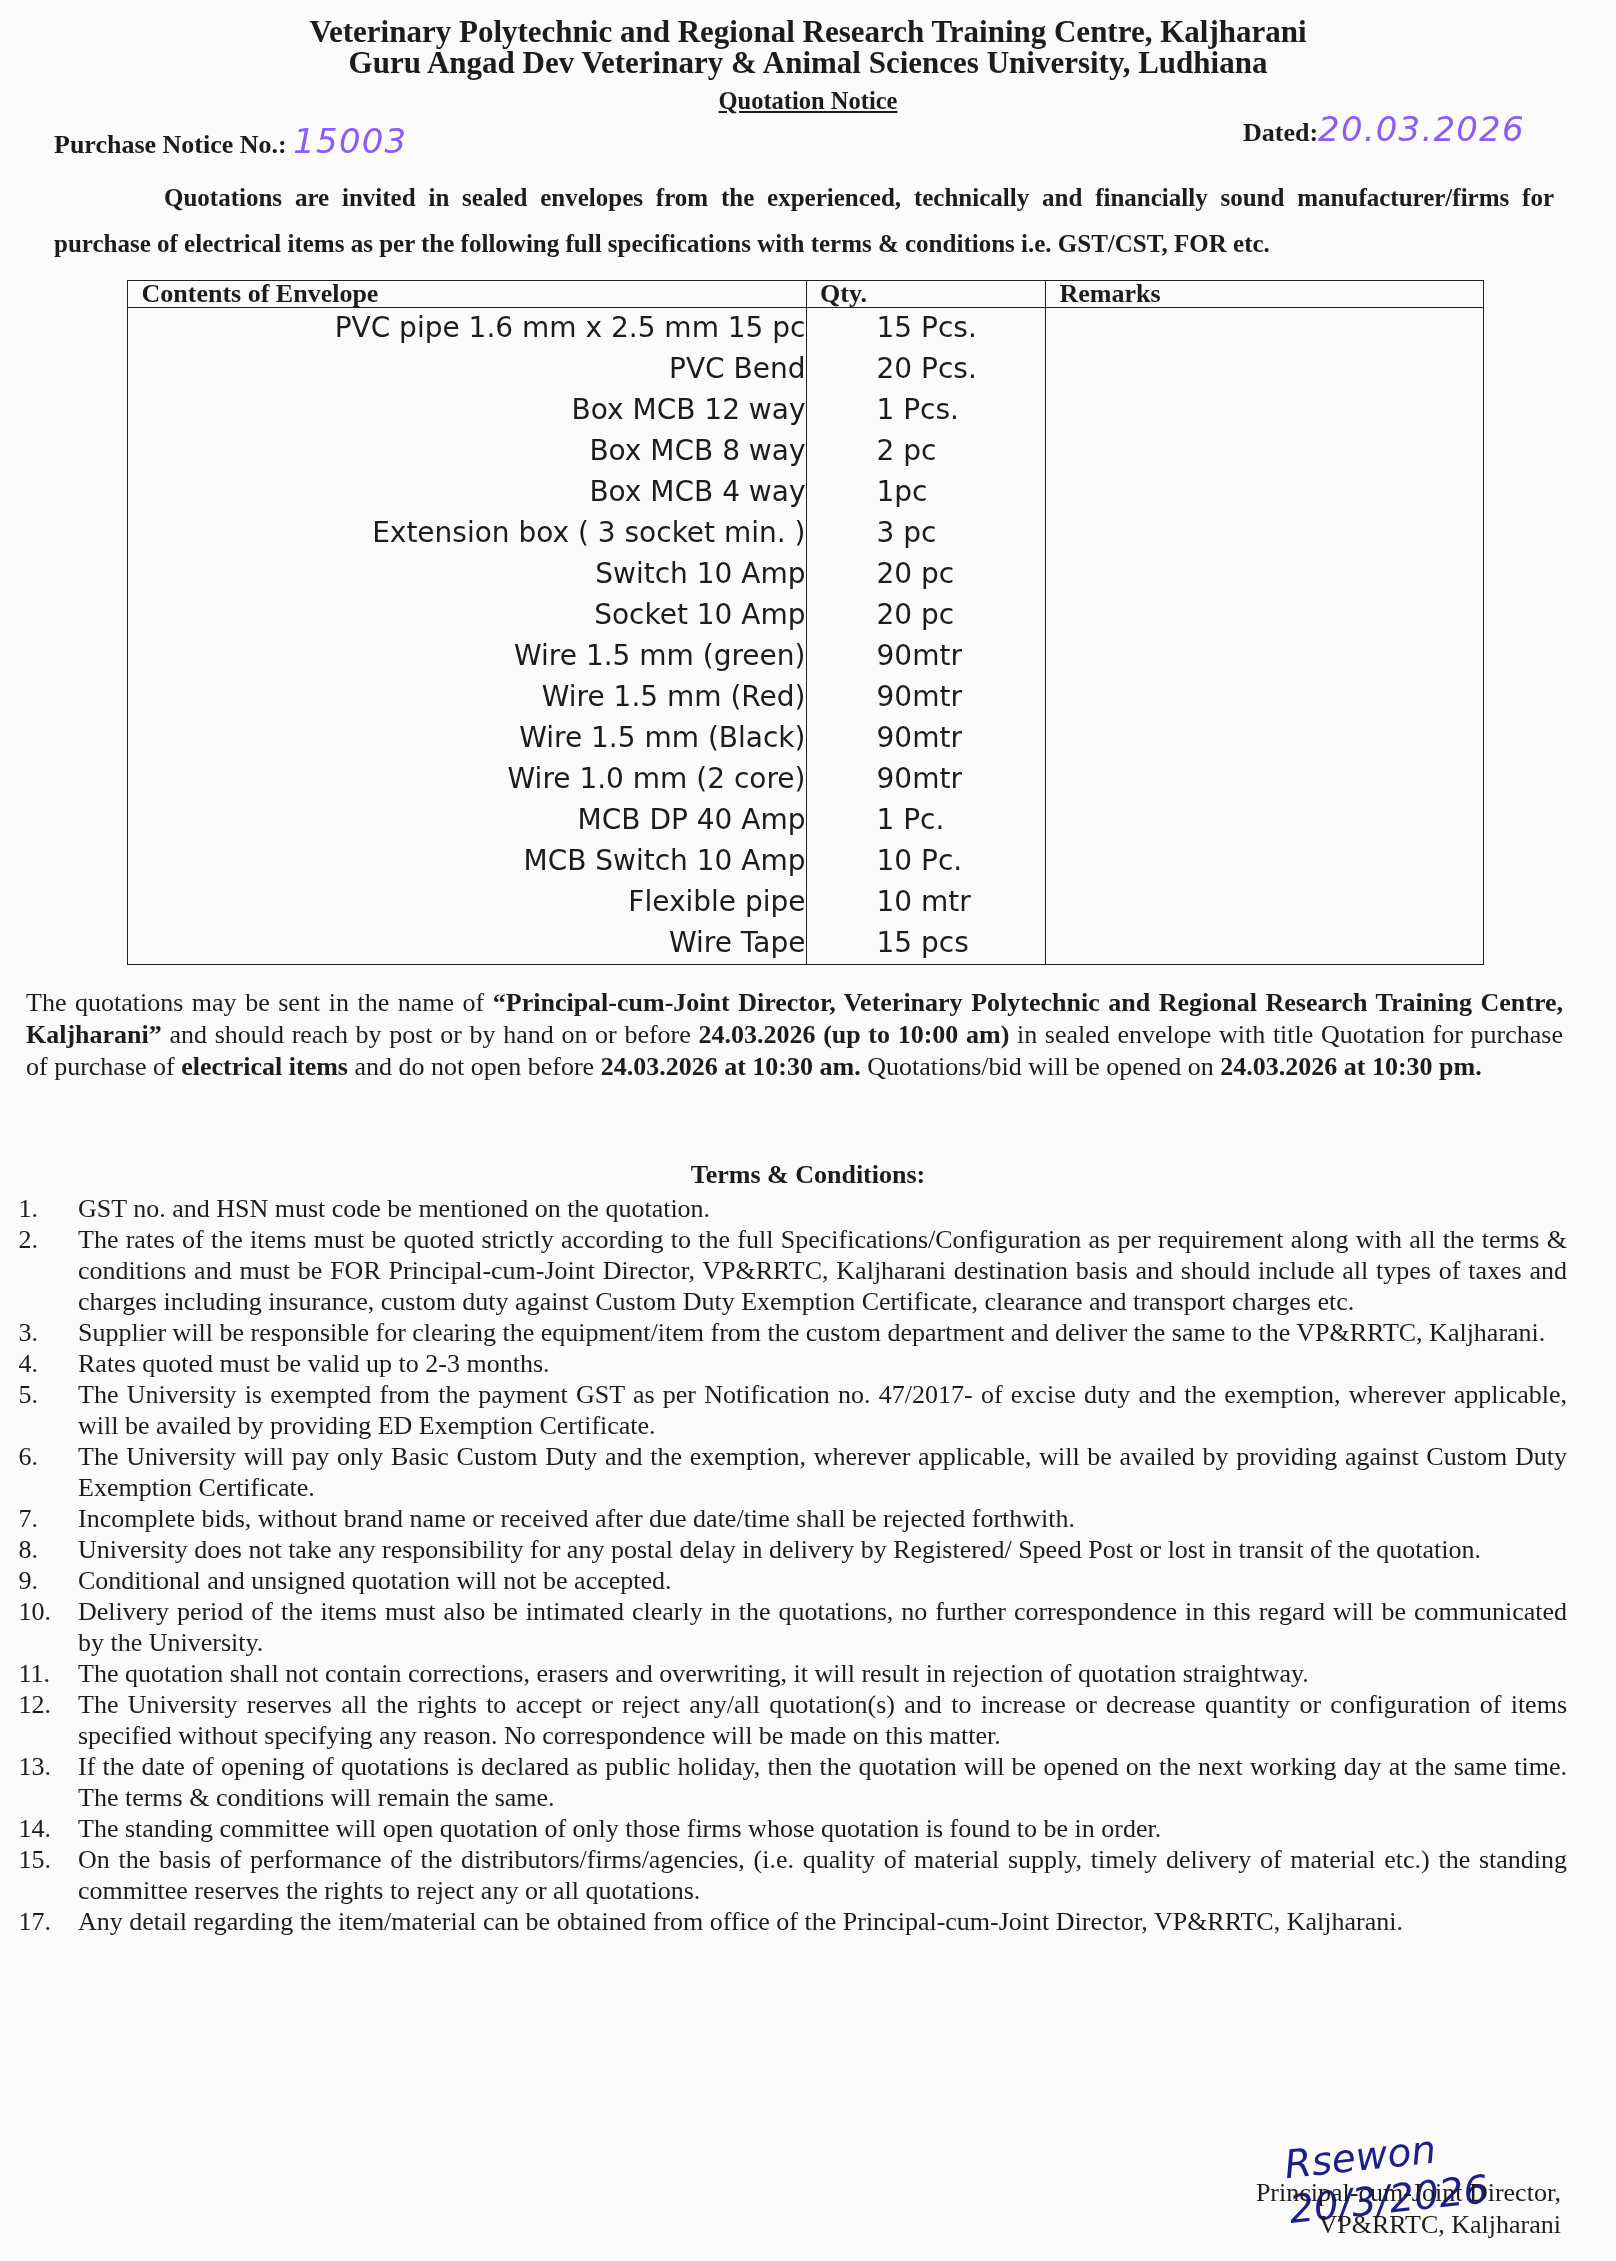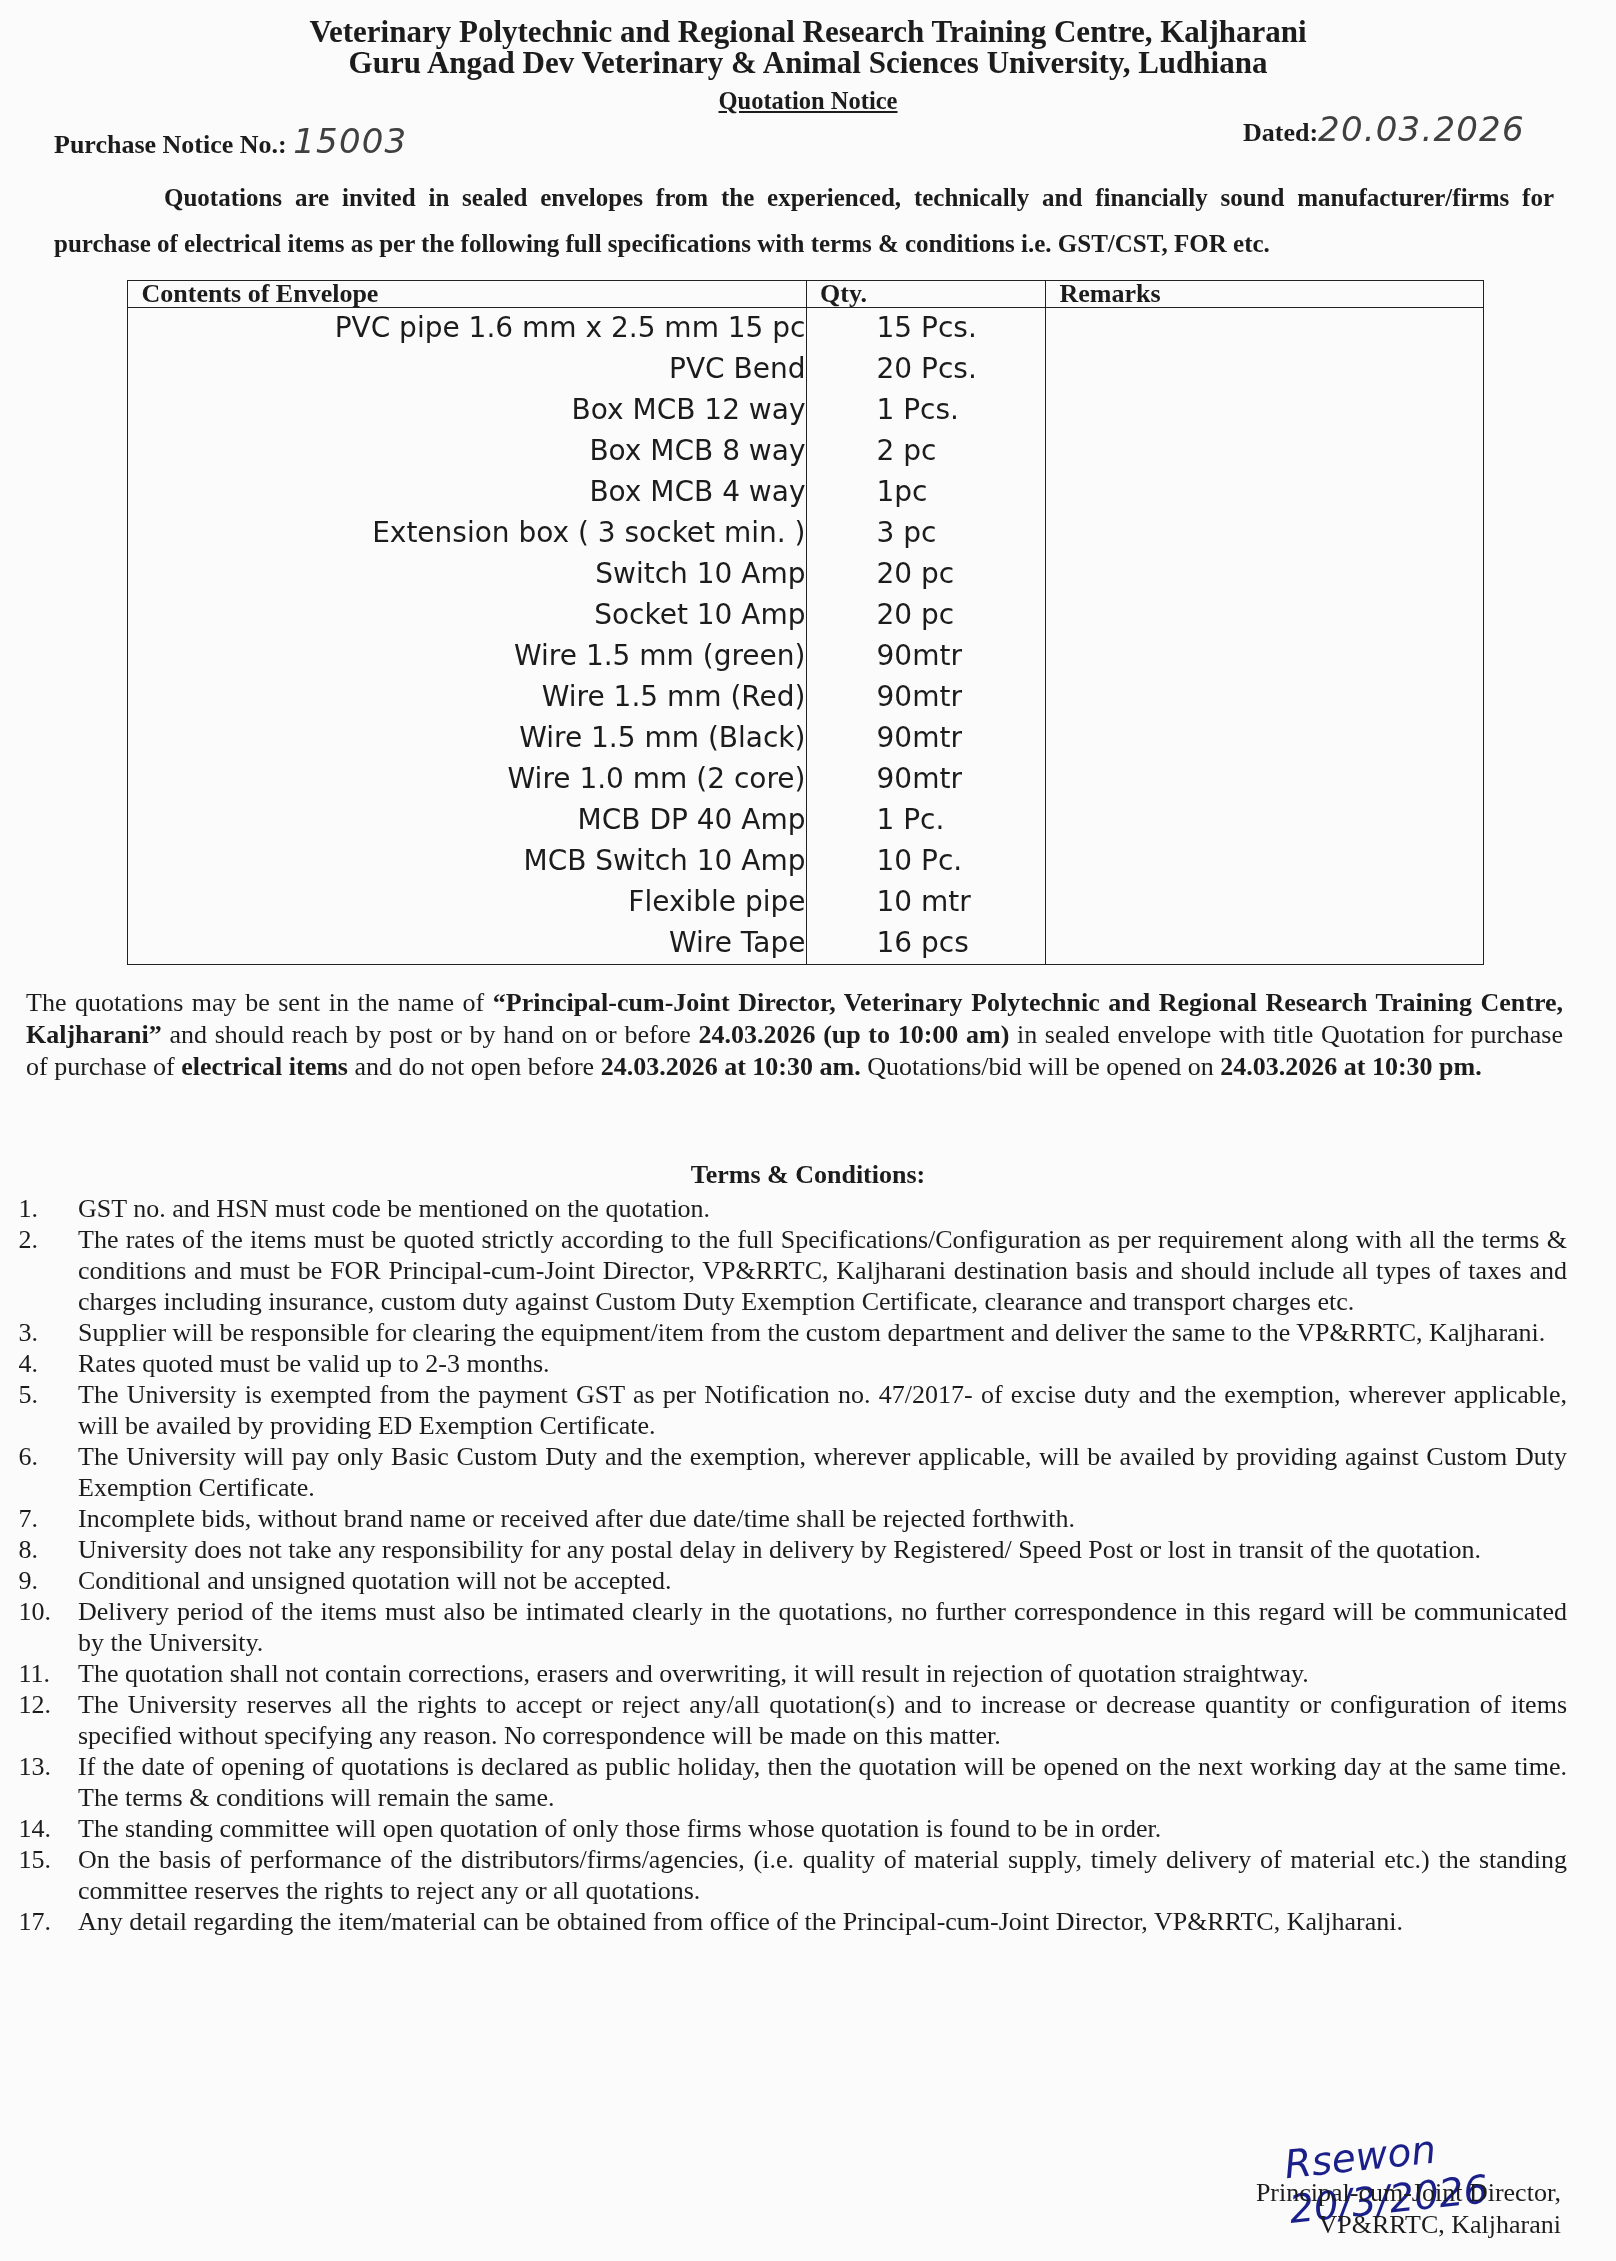--- a/index.html
+++ b/index.html
@@ -5,21 +5,21 @@
   html, body { margin:0; padding:0; background:#ffffff; }
   body { width:1616px; height:2261px; position:relative; overflow:hidden; color:#1c1c1c;
          font-family:"Liberation Serif","DejaVu Serif",serif; }
   .page { position:absolute; left:0; top:0; width:1616px; height:2261px; background:#fbfbfb; }
   .hdr1, .hdr2 { position:absolute; left:0; width:1616px; text-align:center; font-weight:bold; font-size:31px; }
   .hdr1 { top:13.5px; }
   .hdr2 { top:45px; }
   .qnotice { position:absolute; top:87px; left:0; width:1616px; text-align:center; font-weight:bold; font-size:24.5px; }
   .qnotice span { text-decoration:underline;margin-top:34px; }
   .pno { position:absolute; top:121px; left:54px; font-weight:bold; font-size:26px; }
-  .pno .hand, .dated .hand { font-family:"DejaVu Sans",sans-serif; font-weight:normal; font-size:34px; color:#404040; font-style:italic; letter-spacing:1.2px; }
+  .pno .hand, .dated .hand { font-family:"DejaVu Sans",sans-serif; font-weight:normal; font-size:34px; color:#8b5cf6; font-style:italic; letter-spacing:1.2px; }
   .dated { position:absolute; top:109px; left:1243px; font-weight:bold; font-size:26px;text-align:center; }
   .intro { position:absolute; top:175px; left:54px; width:1500px; font-weight:bold; font-size:25px; line-height:46px; text-align:justify; }
   .intro .first { text-indent:110px; display:block; }
   table.items { position:absolute; top:280px; left:127px; width:1357px; border-collapse:collapse; }
   table.items td, table.items th { border:1.2px solid #222; padding:0; vertical-align:top; }
   table.items th { font-weight:bold; font-size:26px; text-align:left; height:26px; line-height:26px; padding-left:13.5px; }
   table.items td.body { border-top:1.2px solid #222; }
   .col-a { width:664px; }
   .col-b { width:225px; }
   .rowtxt { font-family:"DejaVu Sans",sans-serif; font-size:28px; height:41px; line-height:40px; white-space:nowrap; }
@@ -92,21 +92,21 @@
             <div class="rowtxt">3 pc</div>
             <div class="rowtxt">20 pc</div>
             <div class="rowtxt">20 pc</div>
             <div class="rowtxt">90mtr</div>
             <div class="rowtxt">90mtr</div>
             <div class="rowtxt">90mtr</div>
             <div class="rowtxt">90mtr</div>
             <div class="rowtxt">1 Pc.</div>
             <div class="rowtxt">10 Pc.</div>
             <div class="rowtxt">10 mtr</div>
-            <div class="rowtxt">16 pcs</div>
+            <div class="rowtxt">15 pcs</div>
           </td>
         <td class="body c-c"></td>
       </tr>
     </tbody>
   </table>
 
   <div class="para">
     <span>The quotations may be sent in the name of </span><b>“Principal-cum-Joint Director, Veterinary Polytechnic and Regional Research Training Centre, Kaljharani”</b><span> and should reach by post or by hand on or before </span><b>24.03.2026 (up to 10:00 am)</b><span> in sealed envelope with title Quotation for purchase of purchase of </span><b>electrical items</b><span> and do not open before </span><b>24.03.2026 at 10:30 am.</b><span> Quotations/bid will be opened on </span><b>24.03.2026 at 10:30 pm.</b>
   </div>
 

